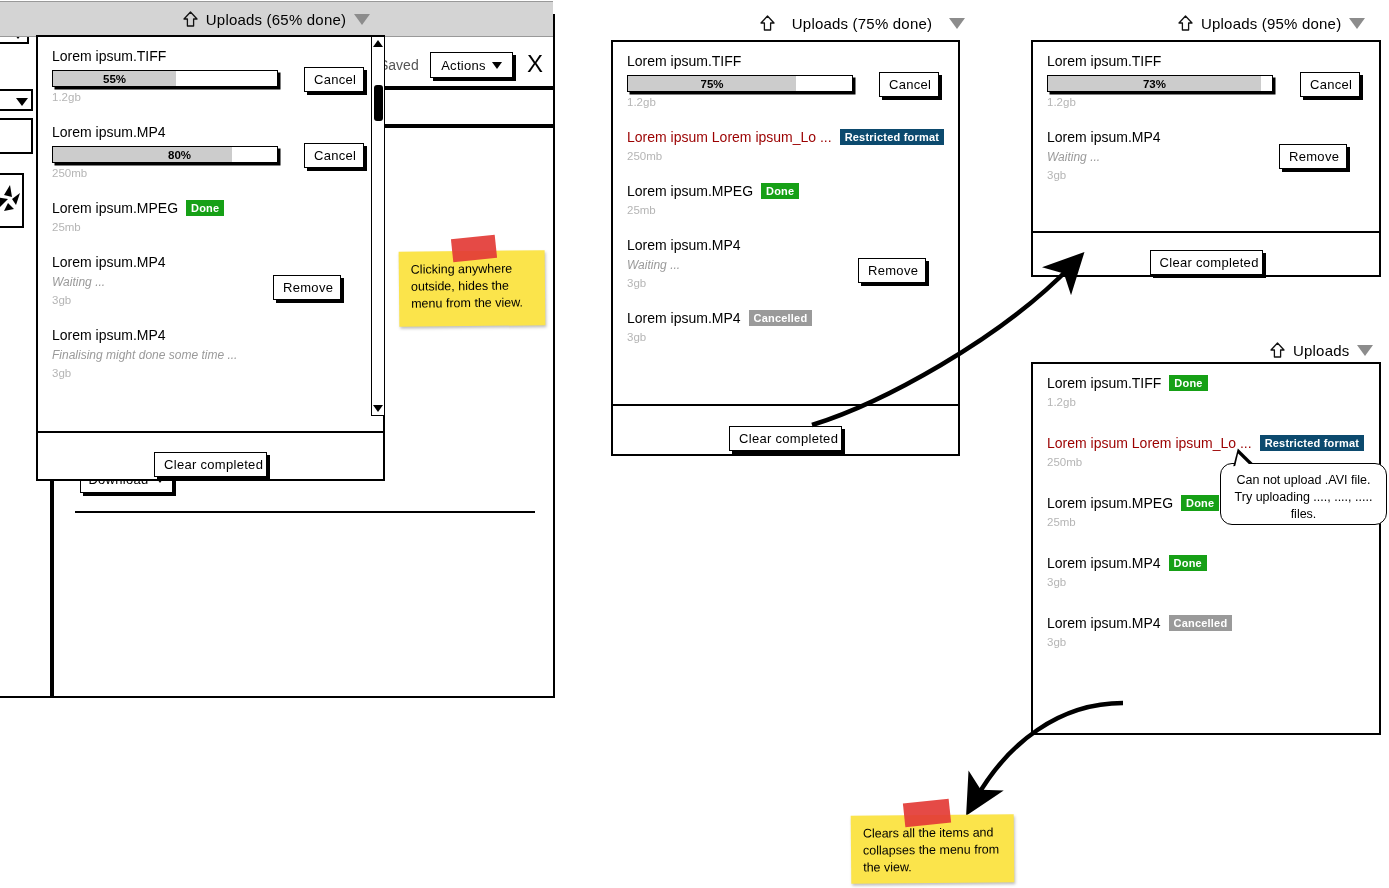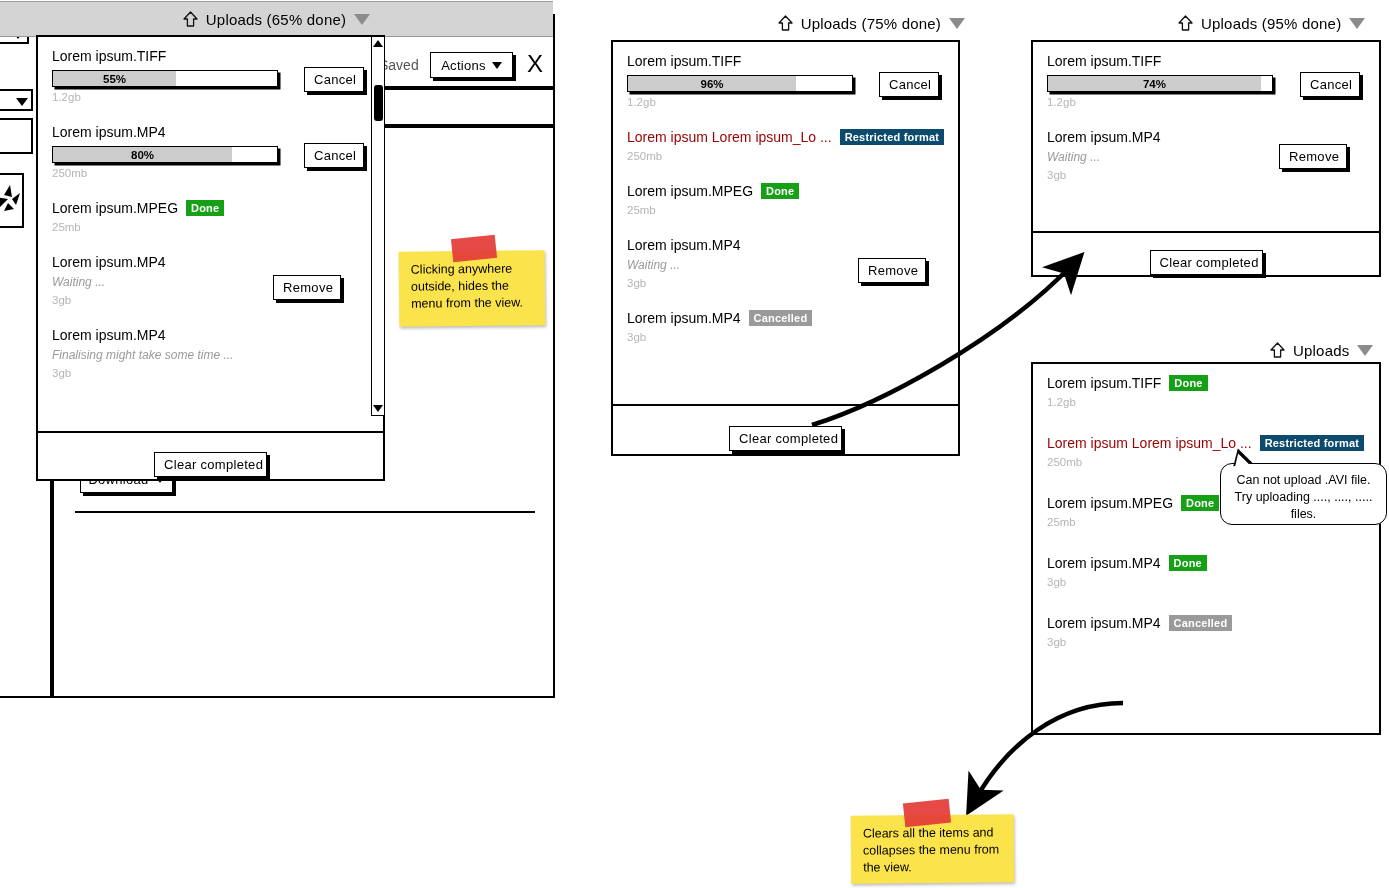--- a/index.html
+++ b/index.html
@@ -170,21 +170,21 @@
         <div class="pct" style="width:55%;">55%</div>
       </div>
       <div class="upl-size">1.2gb</div>
       <div class="wf-btn row-btn" style="top:20px;right:5px;width:60px;">Cancel</div>
     </div>
 
     <div class="upl-item" style="margin-bottom:18px;">
       <div class="upl-name">Lorem ipsum.MP4</div>
       <div class="prog" style="width:226px;">
         <div class="fill" style="width:80%;"></div>
-        <div class="pct" style="width:80%;">80%</div>
+        <div class="pct" style="width:80%;padding-left:37px;">80%</div>
       </div>
       <div class="upl-size">250mb</div>
       <div class="wf-btn row-btn" style="top:20px;right:5px;width:60px;">Cancel</div>
     </div>
 
     <div class="upl-item" style="margin-bottom:18px;">
       <div class="upl-name">
         <span>Lorem ipsum.MPEG</span>
         <span class="badge done">Done</span>
       </div>
@@ -193,21 +193,21 @@
 
     <div class="upl-item" style="margin-bottom:18px;">
       <div class="upl-name">Lorem ipsum.MP4</div>
       <div class="upl-sub">Waiting ...</div>
       <div class="upl-size">3gb</div>
       <div class="wf-btn row-btn" style="top:22px;right:28px;width:68px;">Remove</div>
     </div>
 
     <div class="upl-item">
       <div class="upl-name">Lorem ipsum.MP4</div>
-      <div class="upl-sub">Finalising might take some time ...</div>
+      <div class="upl-sub">Finalising might done some time ...</div>
       <div class="upl-size">3gb</div>
     </div>
 
   </div>
 
   <div class="menu-footer" style="height:62px;">
     <div class="wf-btn" style="width:113px;">Clear completed</div>
   </div>
 </div>
 
@@ -222,37 +222,37 @@
 <div class="abs" style="left:373.5px;top:85px;width:9px;height:36px;background:#000;border-radius:3px;"></div>
 
 <div class="abs" style="left:399px;top:243px;width:122px;height:83px;">
   <div class="sticky" style="position:absolute;left:0;top:8px;width:146px;height:75px;transform:rotate(-0.6deg);">
     <span>Clicking anywhere outside, hides the menu from the view.</span>
   </div>
   <div class="tape" style="left:53px;top:-6px;width:44px;height:23px;"></div>
 </div>
 
 <div class="abs" style="left:760px;top:10px;width:205px;height:26px;">
-  <div class="menu-header" style="height:100%;justify-content:flex-end;">
+  <div class="menu-header" style="height:100%;justify-content:space-between;">
     <svg class="up-ico" viewBox="0 0 15 16">
       <path d="M7.5 1 L14 8 L10.6 8 L10.6 15 L4.4 15 L4.4 8 L1 8 Z" fill="none" stroke="#111" stroke-width="1.3" stroke-linejoin="round"></path>
     </svg>
     <span class="lbl">Uploads (75% done)</span>
     <span class="caret"></span>
   </div>
 </div>
 
 <div class="abs wf-panel" style="left:611px;top:40px;width:349px;height:416px;">
   <div class="upl-list" style="height:348px;overflow:hidden;">
 
     <div class="upl-item" style="margin-bottom:18px;">
       <div class="upl-name">Lorem ipsum.TIFF</div>
       <div class="prog" style="width:226px;">
         <div class="fill" style="width:75%;"></div>
-        <div class="pct" style="width:75%;">96%</div>
+        <div class="pct" style="width:75%;">75%</div>
       </div>
       <div class="upl-size">1.2gb</div>
       <div class="wf-btn row-btn" style="top:20px;right:5px;width:60px;">Cancel</div>
     </div>
 
     <div class="upl-item" style="margin-bottom:18px;">
       <div class="upl-name err">
         <span>Lorem ipsum Lorem ipsum_Lo ...</span>
         <span class="badge restricted">Restricted format</span>
       </div>
@@ -299,21 +299,21 @@
   </div>
 </div>
 
 <div class="abs wf-panel" style="left:1031px;top:40px;width:350px;height:237px;">
   <div class="upl-list" style="height:175px;overflow:hidden;">
 
     <div class="upl-item" style="margin-bottom:18px;">
       <div class="upl-name">Lorem ipsum.TIFF</div>
       <div class="prog" style="width:226px;">
         <div class="fill" style="width:95%;"></div>
-        <div class="pct" style="width:95%;">74%</div>
+        <div class="pct" style="width:95%;">73%</div>
       </div>
       <div class="upl-size">1.2gb</div>
       <div class="wf-btn row-btn" style="top:20px;right:5px;width:60px;">Cancel</div>
     </div>
 
     <div class="upl-item">
       <div class="upl-name">Lorem ipsum.MP4</div>
       <div class="upl-sub">Waiting ...</div>
       <div class="upl-size">3gb</div>
       <div class="wf-btn row-btn" style="top:16px;right:18px;width:68px;">Remove</div>

